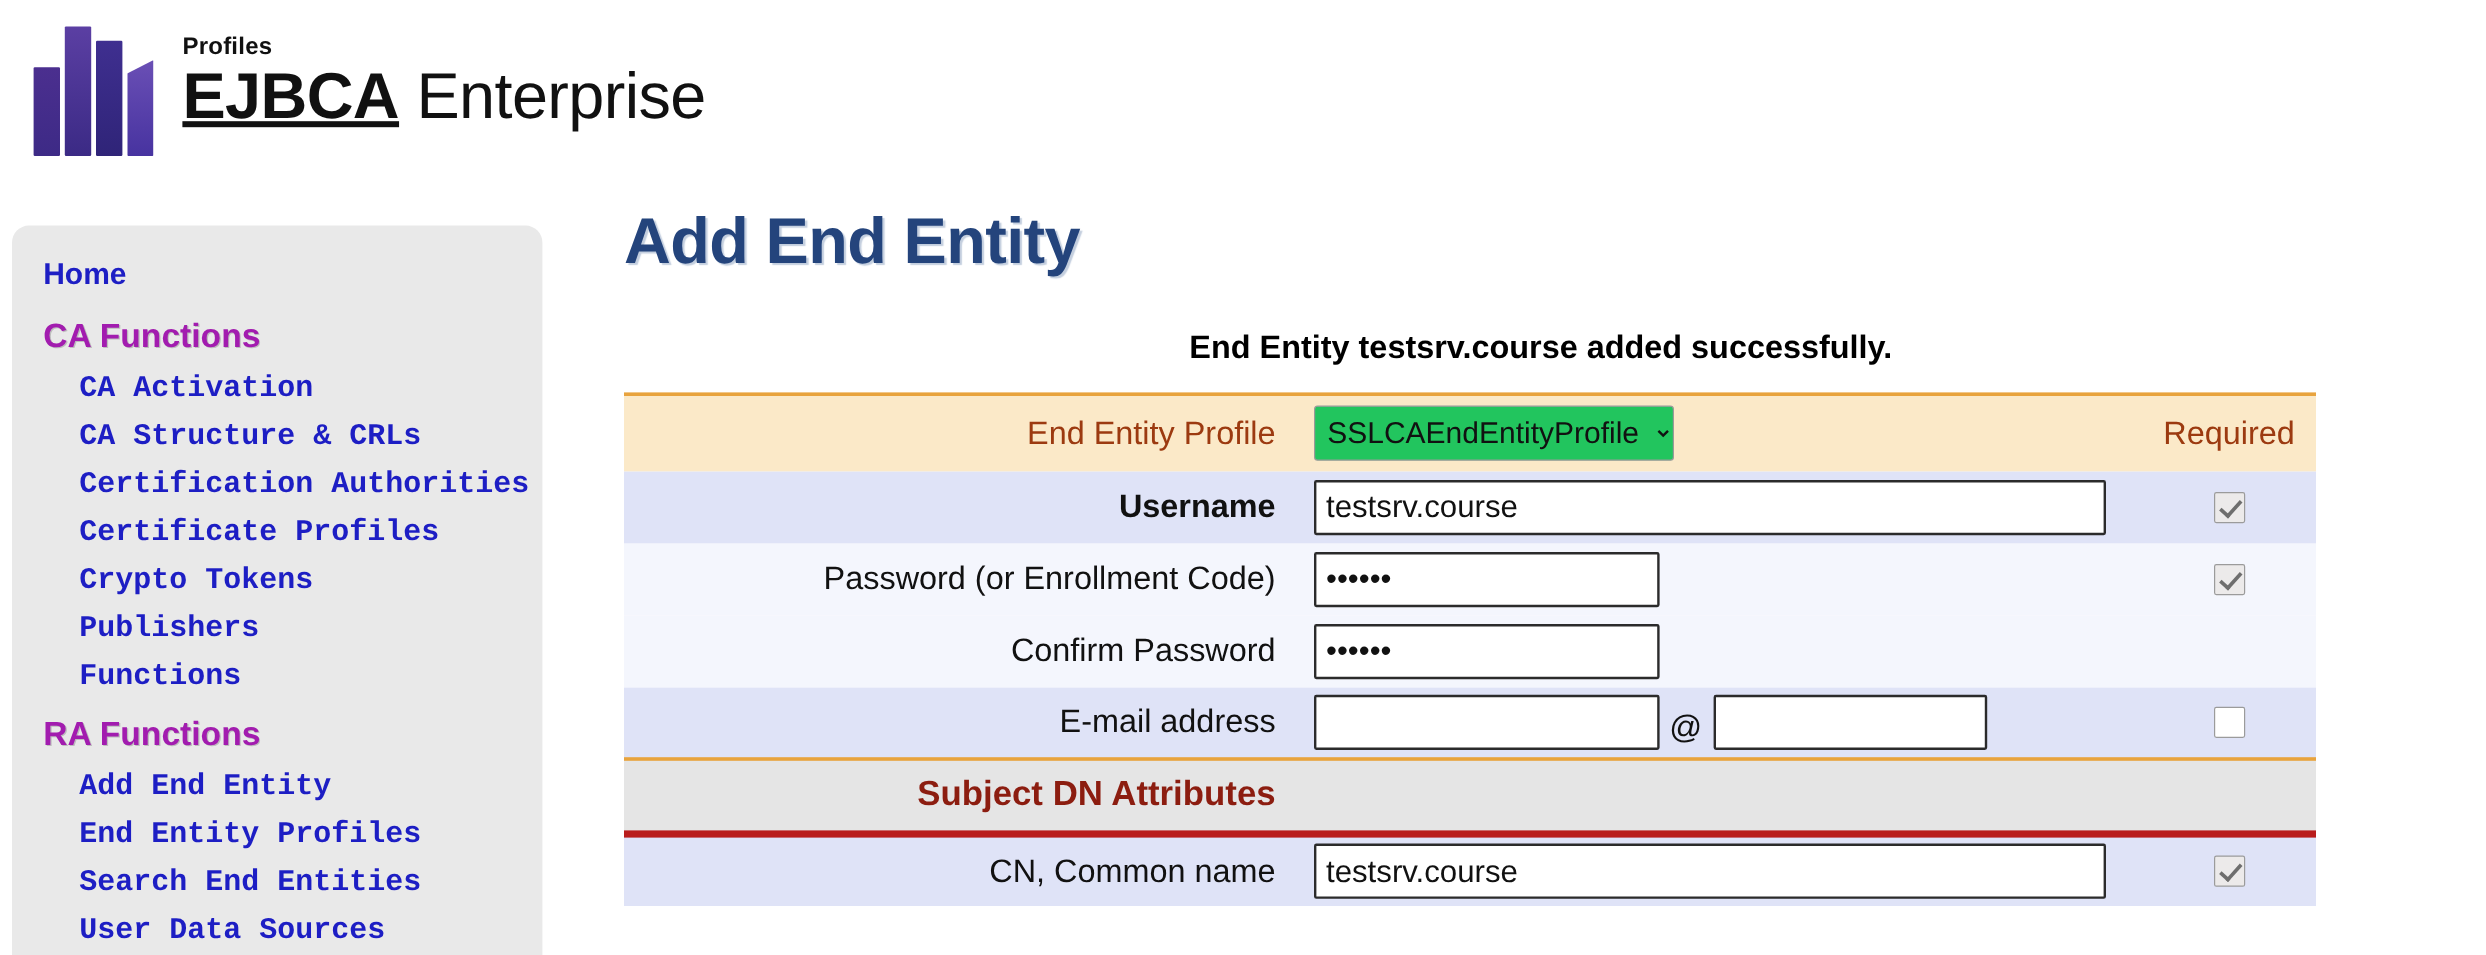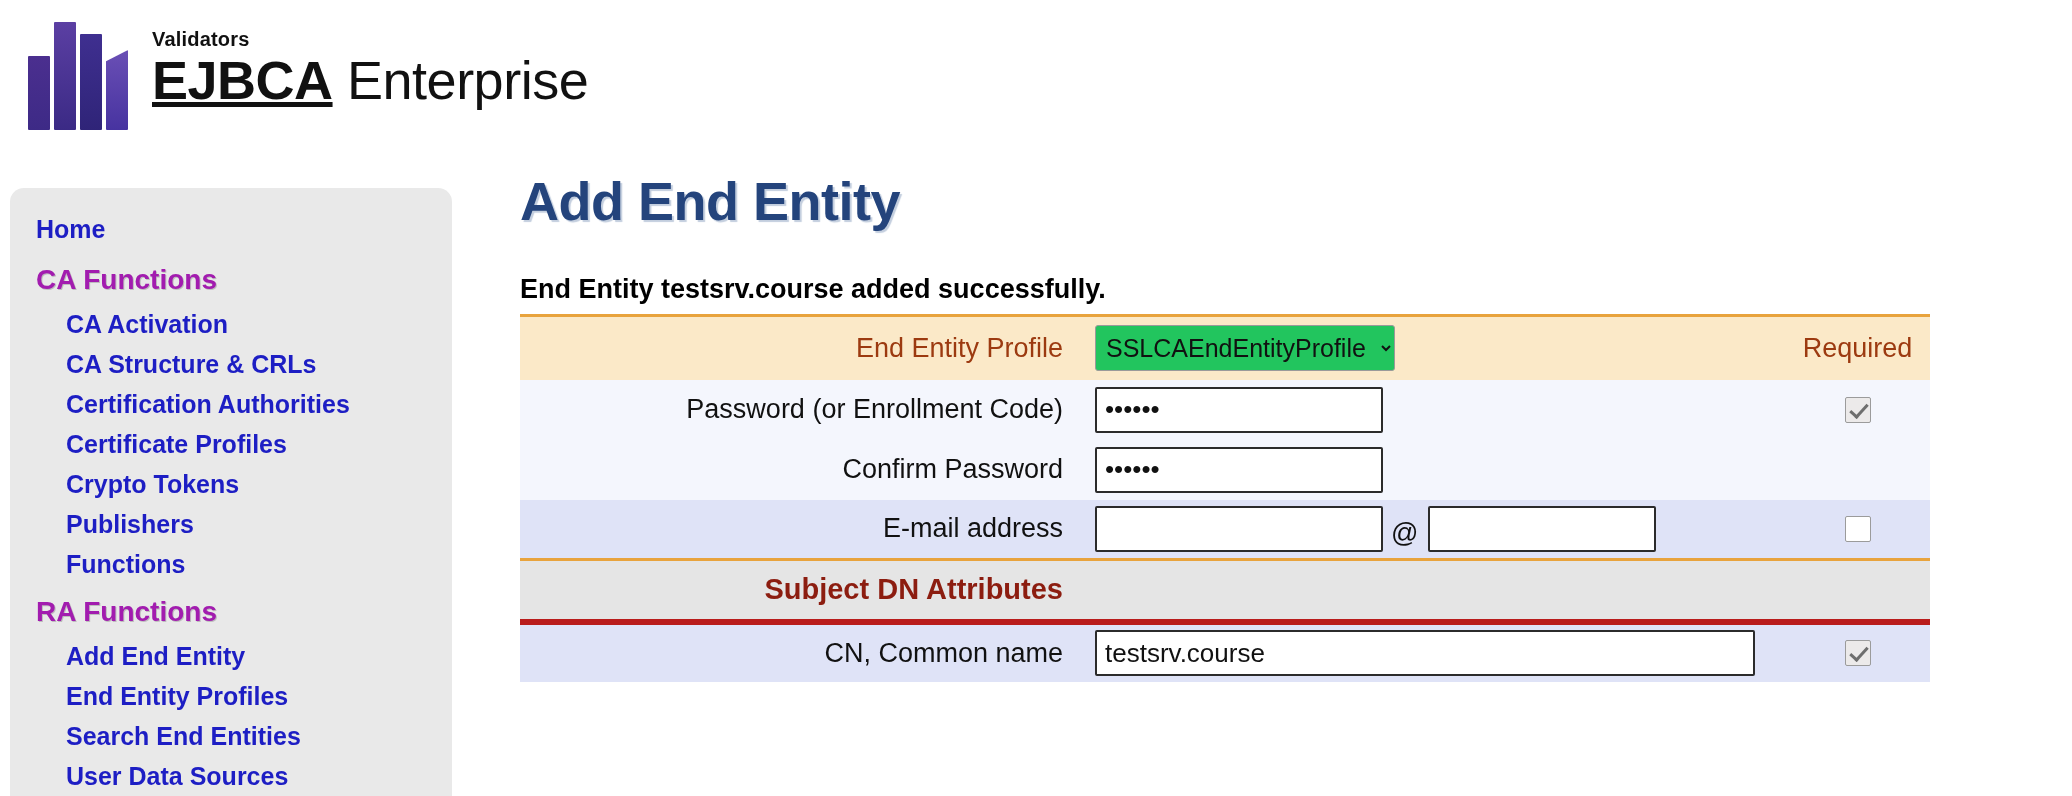--- a/index.html
+++ b/index.html
@@ -63,37 +63,37 @@
     text-decoration: none;
     line-height: 26px;
   }
   .side-top-link { padding: 10px 0 10px 26px; }
   .side-group-title {
     font-size: 28px; font-weight: bold; color: #a21caf;
     padding: 12px 0 8px 26px;
     text-shadow: 1px 1px 0 #bdbdbd;
   }
   .side-sub { padding: 7px 0 7px 56px; }
-  .side-sub .side-link { color: #1d1ec4; }
+  .side-sub .side-link { color: #1d1ec4; font-family: Liberation Mono, monospace; }
 
   
   .main {
     position: absolute; left: 520px; top: 170px;
     width: 1530px;
   }
   .page-title {
     font-size: 54px; font-weight: bold; color: #24447c;
     letter-spacing: -0.5px;
     text-shadow: 2px 2px 1px #c3cede;
     margin: 0 0 42px 0;
   }
   .success-msg {
-    text-align: left;
+    text-align: center;
     font-size: 27px; font-weight: bold; color: #000;
-    margin: 0 0 9px 0;
+    margin: 0 0 22px 0;
     padding-right: 2px;
   }
 
   
   .form-table {
     width: 1410px;
     border-collapse: collapse;
     border-top: 3px solid #e8a33d;
   }
   .form-table td {
@@ -194,21 +194,21 @@
 
   <div class="header">
     <div class="logo-wrap">
       <div class="logo-mark">
         <div class="bar bar1"></div>
         <div class="bar bar2"></div>
         <div class="bar bar3"></div>
         <div class="bar bar4"></div>
       </div>
       <div class="logo-text">
-        <div class="logo-kf">Validators</div>
+        <div class="logo-kf">Profiles</div>
         <div class="logo-main"><b>EJBCA</b><span class="light"> Enterprise</span></div>
       </div>
     </div>
   </div>
 
   <div class="sidebar">
 
     <div class="side-top-link">
       <a class="side-link" href="#">Home</a>
     </div>
@@ -265,20 +265,29 @@
           <tr class="row-profile">
         <td class="label-cell">End Entity Profile</td>
         <td class="field-cell">
           <select class="profile-select">
             <option>SSLCAEndEntityProfile</option>
           </select>
         </td>
         <td class="req-cell">Required</td>
       </tr>
 
+      <tr class="row-alt">
+        <td class="label-cell" style="font-weight:bold">Username</td>
+        <td class="field-cell">
+          <input class="text-field wide" type="text" value="testsrv.course" style="">
+        </td>
+        <td class="req-cell">
+          <span class="chk checked"></span>
+        </td>
+      </tr>
 
       <tr class="row-plain">
         <td class="label-cell">Password (or Enrollment Code)</td>
         <td class="field-cell">
           <input class="text-field medium" type="text" value="••••••" style="">
         </td>
         <td class="req-cell">
           <span class="chk checked"></span>
         </td>
       </tr>

